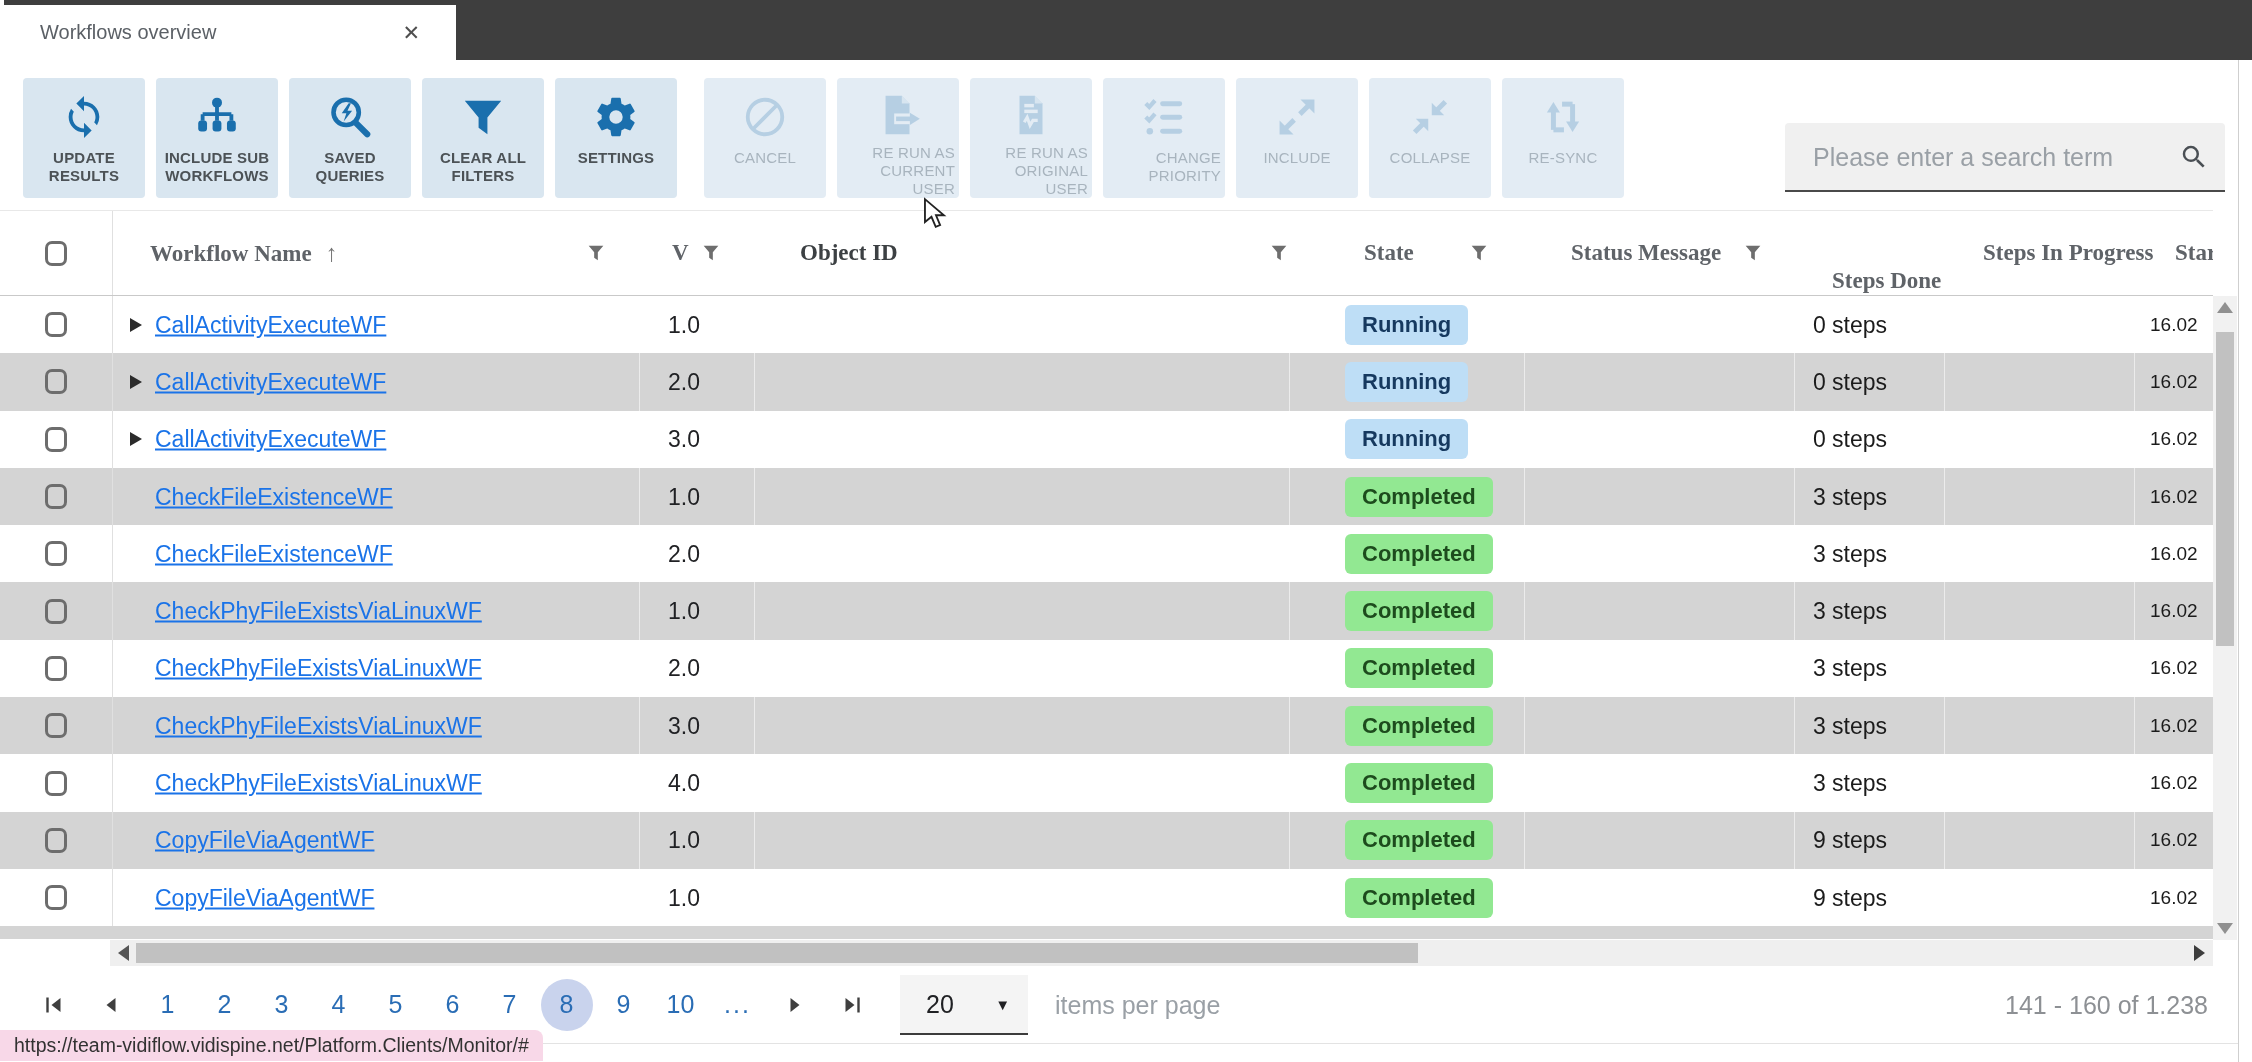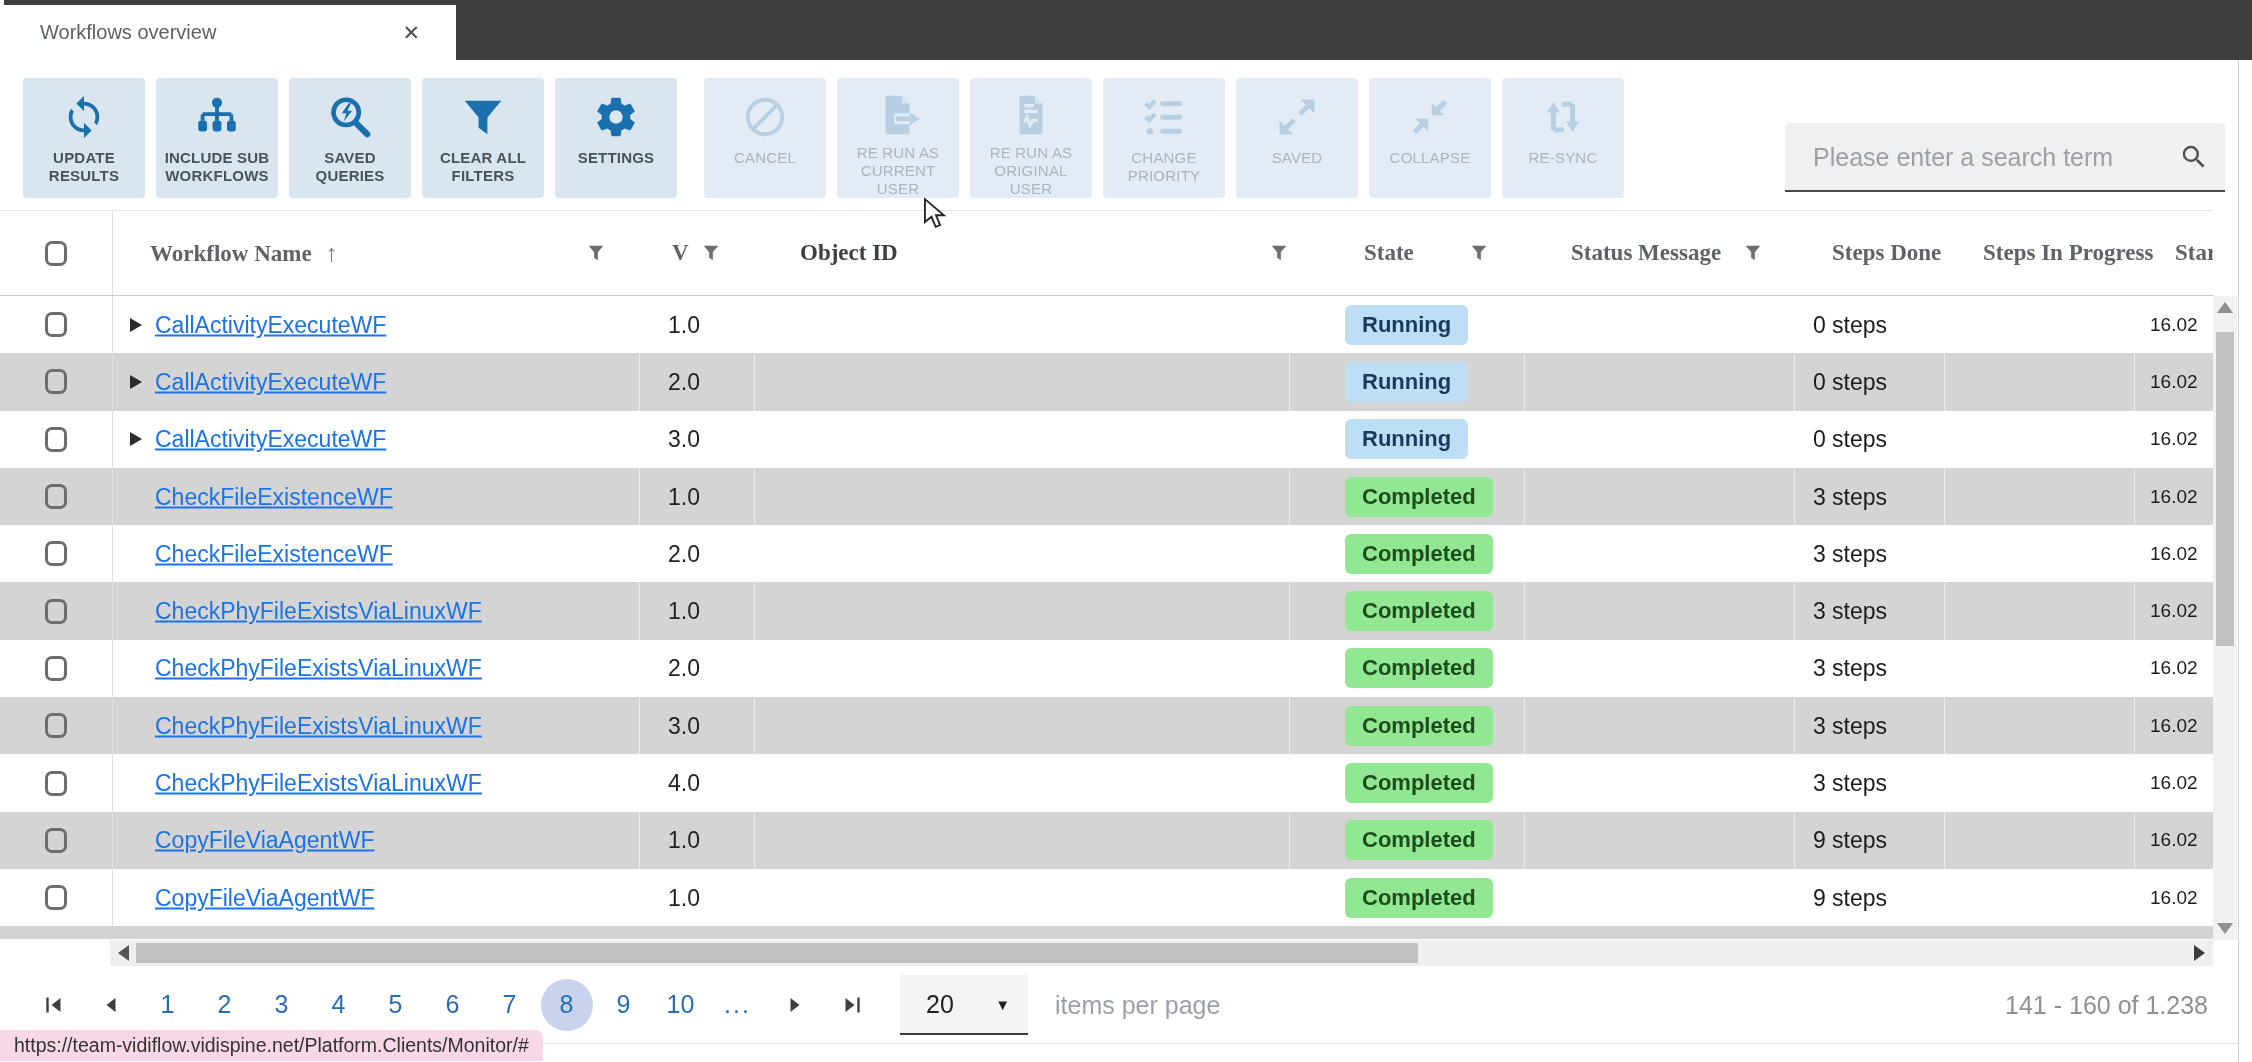--- a/index.html
+++ b/index.html
@@ -13,21 +13,21 @@
   .tab-close{position:absolute;right:36px;top:50%;transform:translateY(-50%);font-size:21px;color:#4f4f4f;cursor:pointer;}
 
   
   .toolbar{position:absolute;left:23px;top:78px;display:flex;gap:11px;}
   .tbtn{width:122px;height:120px;background:#d9e6f0;border-radius:4px;display:flex;flex-direction:column;align-items:center;box-sizing:border-box;padding-top:13px;cursor:pointer;}
   .tbtn .ticon{height:52px;display:flex;align-items:center;justify-content:center;color:#1a6fad;}
   .tbtn .ticon svg{width:46px;height:46px;}
   .tbtn .tlabel{margin-top:6px;font-size:15px;line-height:18px;font-weight:700;color:#4c5256;text-align:center;letter-spacing:.2px;padding:0 4px;}
   .tbtn.disabled{background:#e3ecf4;cursor:default;}
   .tbtn.disabled .ticon{color:#b6cfe3;}
-  .tbtn.disabled .tlabel{color:#a8b4be;font-weight:400;}
+  .tbtn.disabled .tlabel{color:#a8b4be;font-weight:400;text-align:right;}
   .tbtn.group2{margin-left:16px;}
 
   
   .searchbox{position:absolute;left:1785px;top:104px;width:440px;height:67px;background:#f0f0f0;border-bottom:2px solid #4a4a4a;border-radius:4px 4px 0 0;margin-top:19px;}
   .searchbox input{position:absolute;left:26px;top:0;width:340px;height:100%;border:none;background:transparent;outline:none;font-size:25px;color:#333;font-family:"Liberation Sans",sans-serif;}
   .searchbox input::placeholder{color:#9aa0a6;}
   .search-glyph{position:absolute;right:16px;top:50%;transform:translateY(-50%);width:30px;height:30px;color:#4a4f54;}
 
   
   .grid{position:absolute;left:0;top:210px;width:2213px;height:728px;overflow:hidden;border-top:1px solid #e8e8e8;}
@@ -200,21 +200,21 @@
         <span class="ticon">
           <svg viewBox="0 0 24 24">
             <g stroke="currentColor" stroke-width="2.6" fill="none">
               <path d="M10.5 13.5 4 20"></path>
               <path d="M13.5 10.5 20 4"></path>
             </g>
             <path fill="currentColor" d="M13.8 2.9h7.3v7.3z"></path>
             <path fill="currentColor" d="M10.2 21.1H2.9v-7.3z"></path>
           </svg>
         </span>
-        <span class="tlabel">SAVED</span>
+        <span class="tlabel">INCLUDE</span>
       </div>
       <div class="tbtn disabled">
         <span class="ticon">
           <svg viewBox="0 0 24 24">
             <g stroke="currentColor" stroke-width="2.6" fill="none">
               <path d="M14 10 20 4"></path>
               <path d="M10 14 4 20"></path>
             </g>
             <path fill="currentColor" d="M12.9 11.1V4.6l6.5 6.5z"></path>
             <path fill="currentColor" d="M11.1 12.9h-6.5l6.5 6.5z"></path>
@@ -264,21 +264,21 @@
             <path d="M4 4h16l-6 7.3V20l-4-2.9v-5.8z" fill="currentColor"></path>
           </svg></span>
         <span class="hlabel" style="left: 1364px;">State</span>
         <span class="hfunnel" style="left: 1468px;"><svg viewBox="0 0 24 24">
             <path d="M4 4h16l-6 7.3V20l-4-2.9v-5.8z" fill="currentColor"></path>
           </svg></span>
         <span class="hlabel" style="left: 1571px;">Status Message</span>
         <span class="hfunnel" style="left: 1742px;"><svg viewBox="0 0 24 24">
             <path d="M4 4h16l-6 7.3V20l-4-2.9v-5.8z" fill="currentColor"></path>
           </svg></span>
-        <span class="hlabel" style="left: 1832px;">Steps Done</span>
+        <span class="hlabel" style="left: 1832px; margin-top: 28px;">Steps Done</span>
         <span class="hlabel" style="left: 1983px;">Steps In Progress</span>
         <span class="hlabel" style="left: 2175px;">Started</span>
       </div>
     <div id="gbody">
         <div class="grow">
           <div class="c-check">
             <div class="checkbox"></div>
           </div>
           <div class="exp"></div>
           <a class="wf-link">CallActivityExecuteWF</a>

